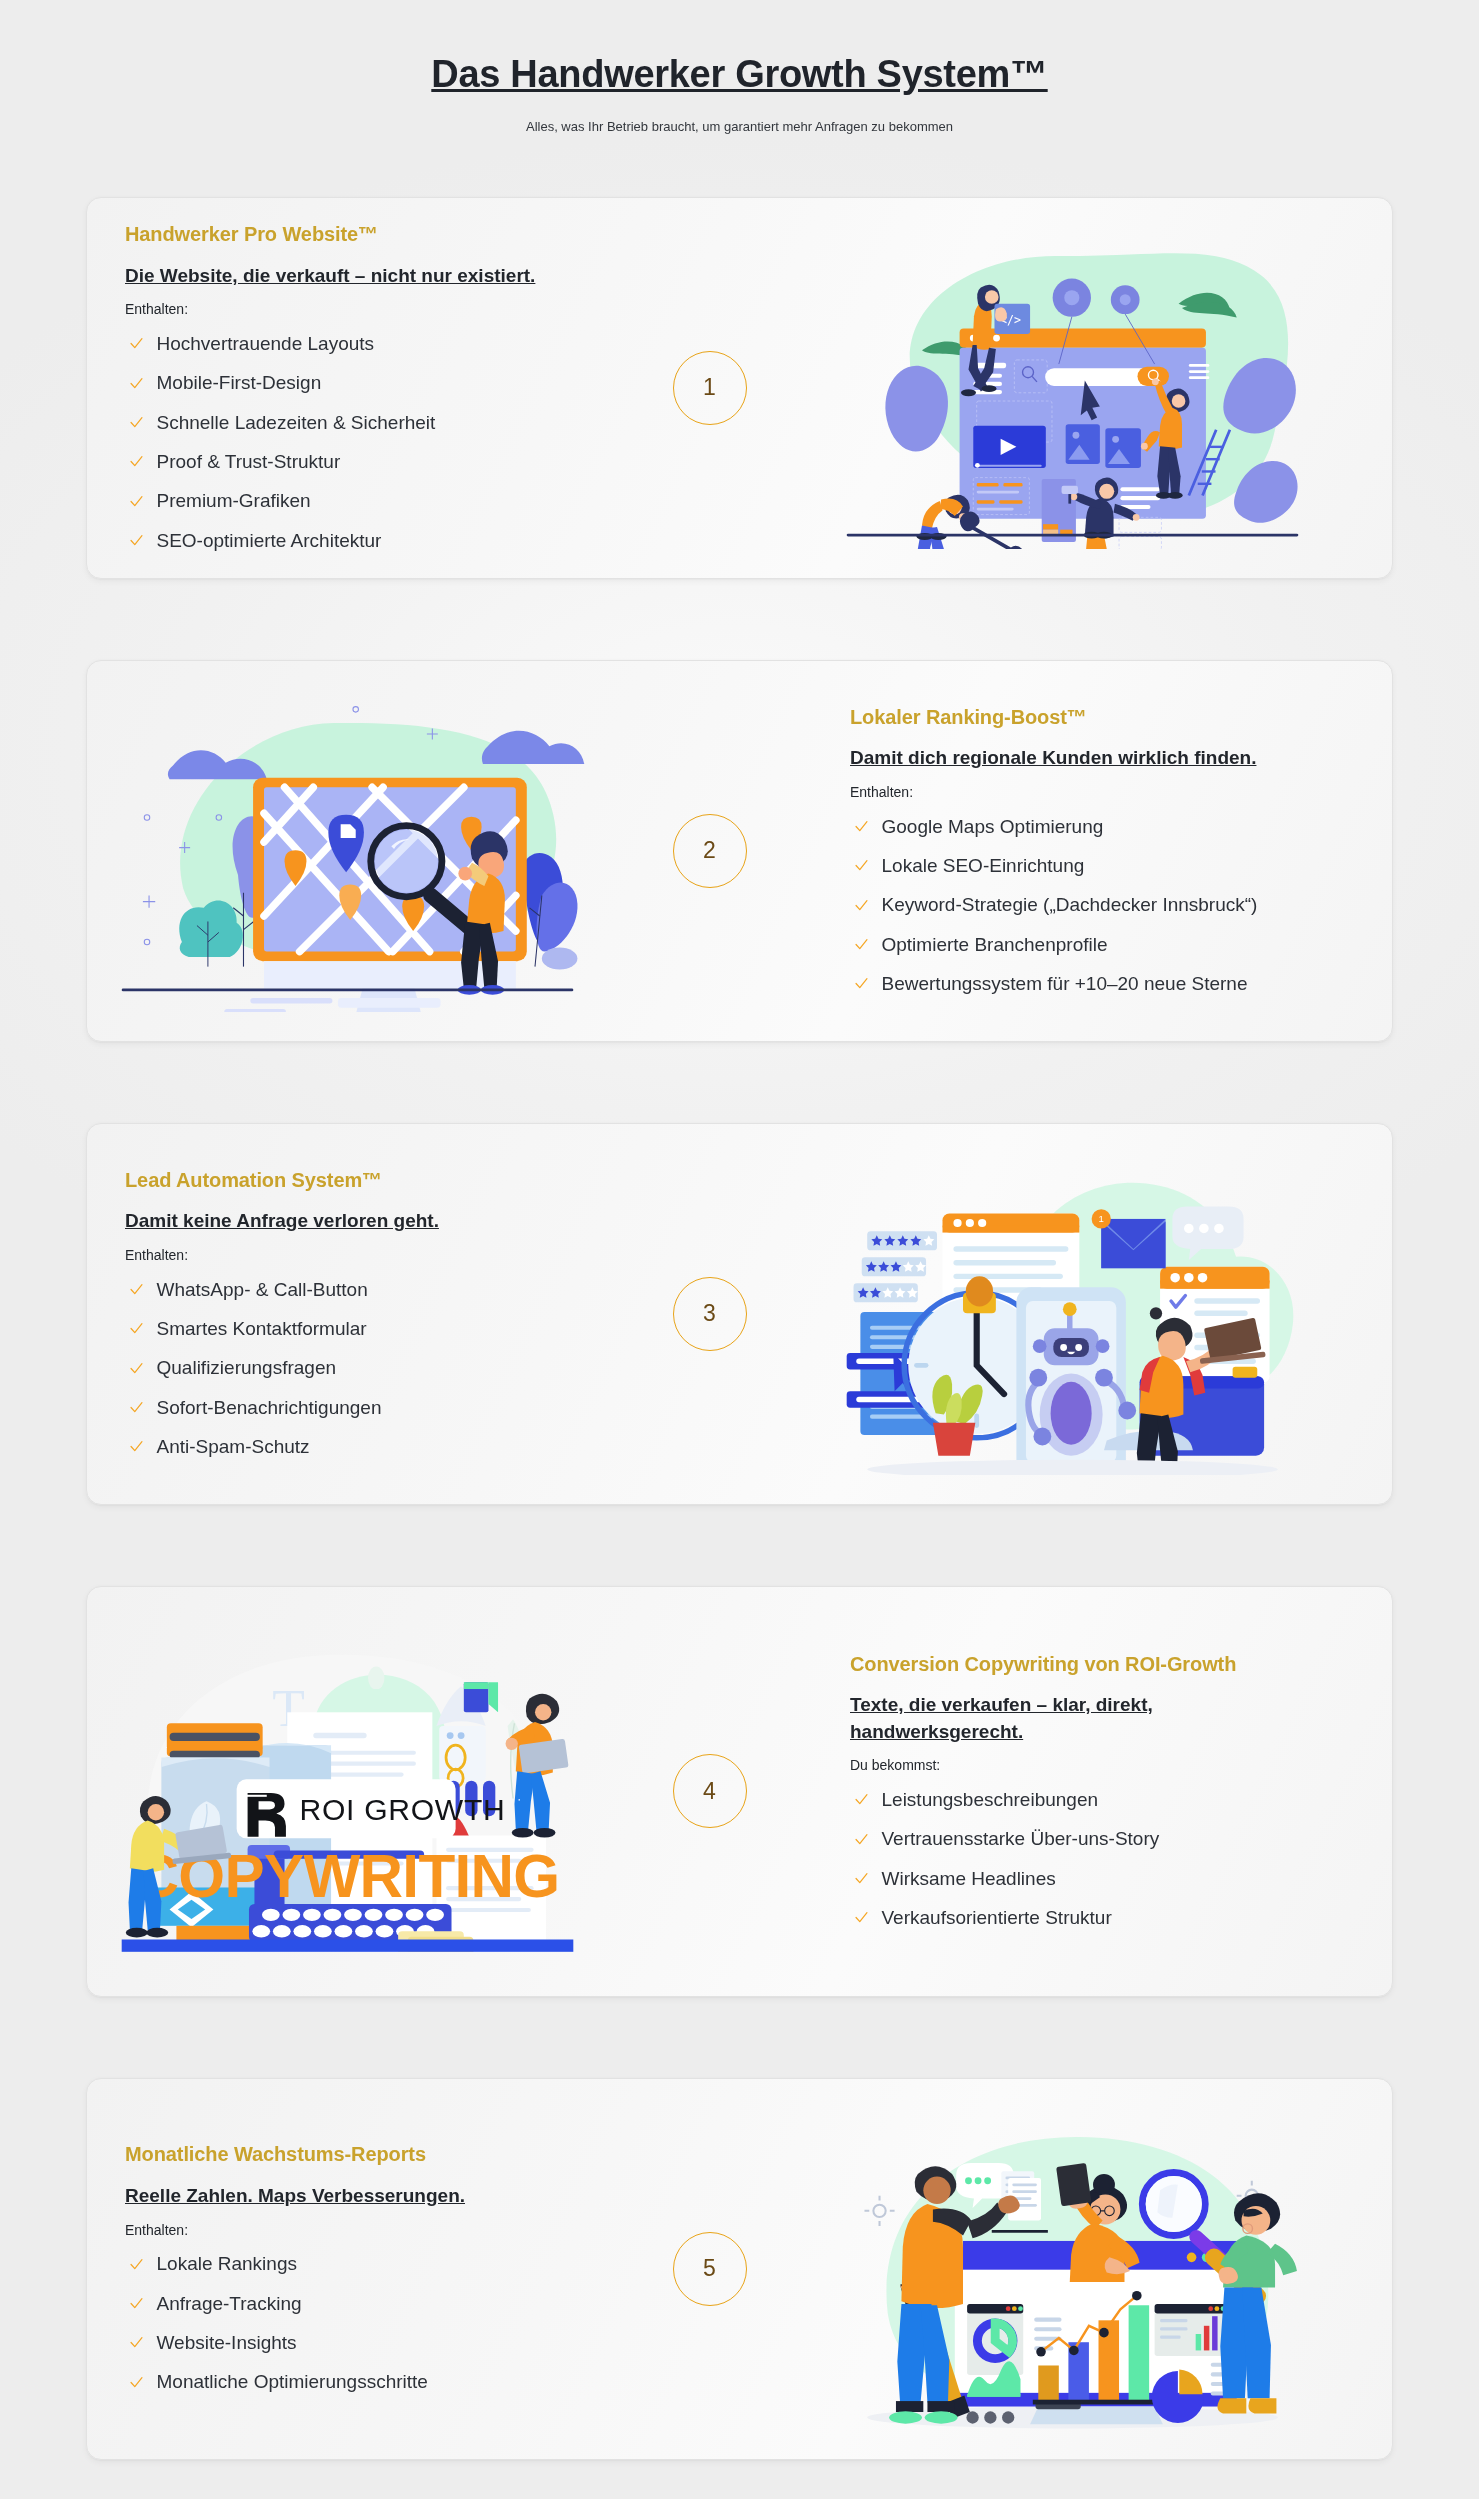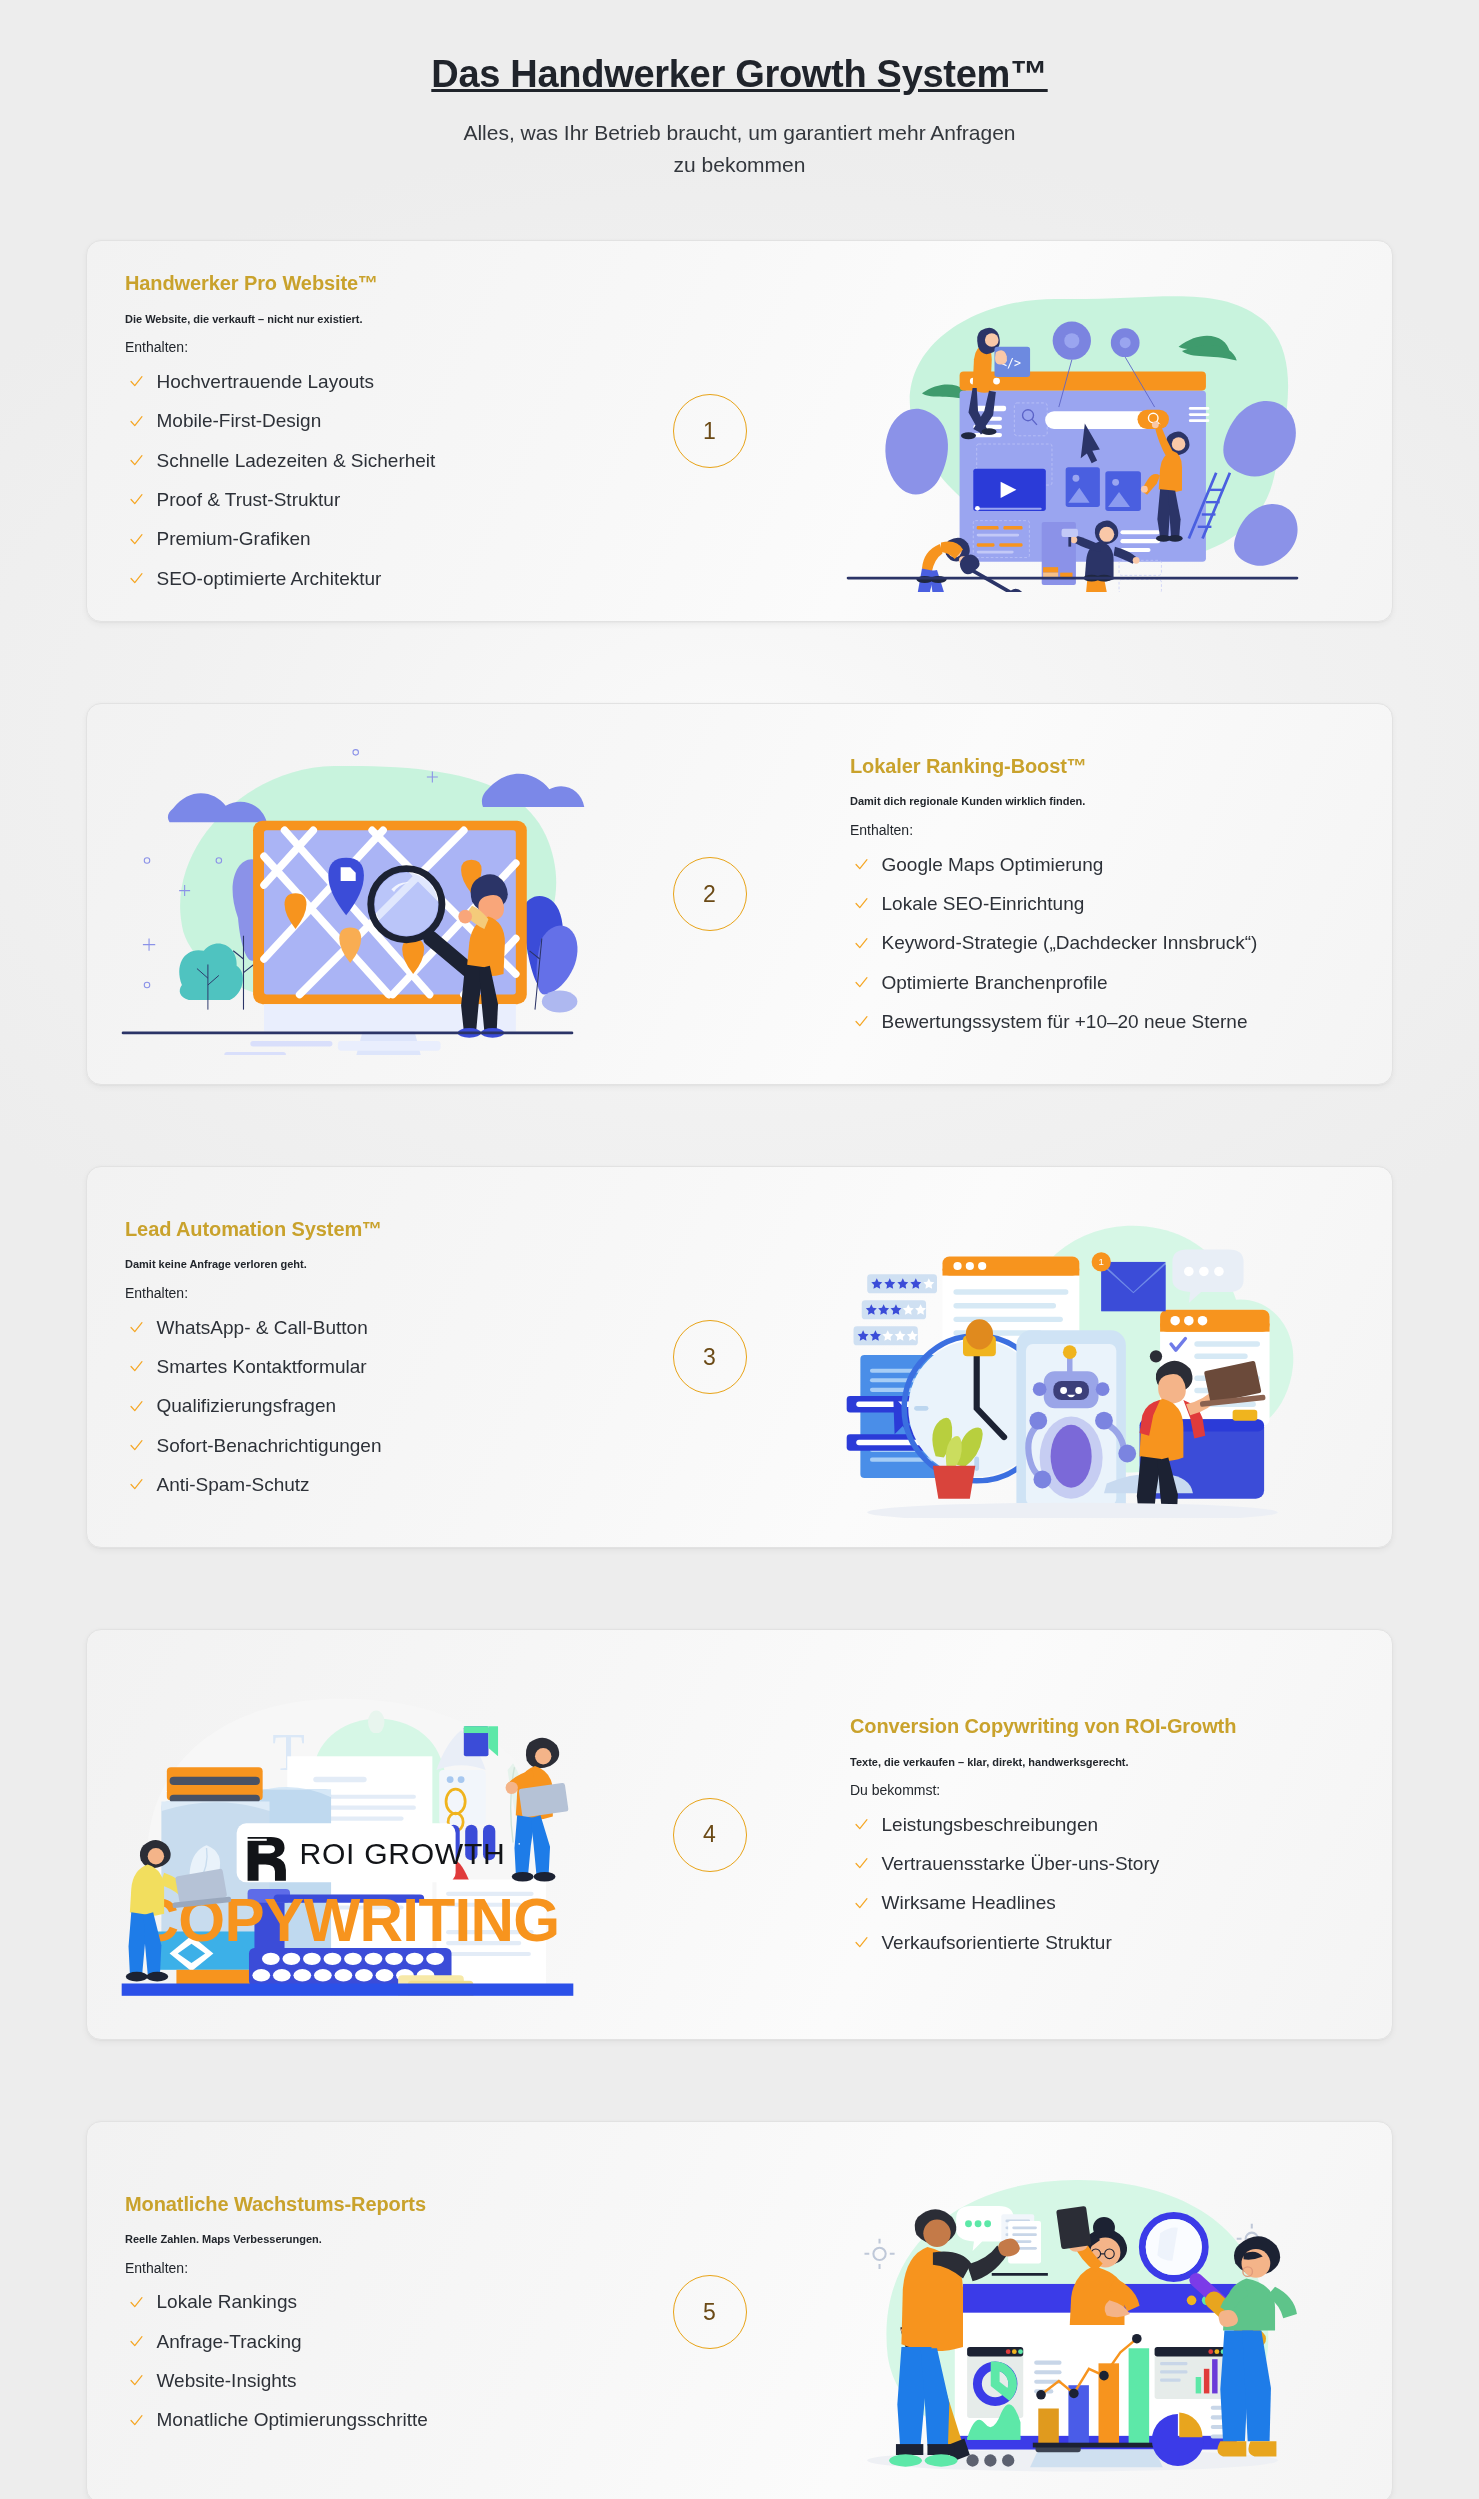--- a/index.html
+++ b/index.html
@@ -17,21 +17,21 @@
   }
 
   
   .hdr { padding-top: 53px; text-align: center; }
   .hdr h1 {
     font-size: 38px; font-weight: 700; color: #20242b;
     letter-spacing: -0.3px; line-height: 1.15; text-decoration: underline;
   }
   .hdr .sub {
     margin: 20.5px auto 0; max-width: 555px;
-    font-size: 21px; line-height: 1.5; color: #33373d; font-weight: 400;
+    font-size: 13px; line-height: 1.5; color: #33373d; font-weight: 400;
   }
 
   
   .cards { position: relative; margin-top: 60px; }
   .card {
     position: relative;
     width: 1307px; margin: 0 auto 81px;
     min-height: 382px;
     border: 0.7px solid #e2e2e2; border-radius: 15px;
     background: linear-gradient(115deg, #f2f2f2 0%, #f7f7f7 38%, #fbfbfb 62%, #f4f4f4 100%);
@@ -47,22 +47,22 @@
   .col-art  { width: 520px; display: flex; justify-content: center; align-items: center; flex: none; }
   .card.rev .col-text { order: 3; }
   .card.rev .col-art  { order: 1; }
   .card.rev .col-num  { order: 2; }
 
   .c-title {
     font-size: 20px; font-weight: 600; color: #c9a22c;
     line-height: 1.28; letter-spacing: -0.1px; margin-bottom: 15px;
   }
   .c-tag {
-    font-size: 11px; font-weight: 700; color: #22262c;
-    line-height: 1.38; margin-bottom: 12.3px;
+    font-size: 19px; font-weight: 700; color: #22262c;
+    line-height: 1.38; margin-bottom: 12.3px; text-decoration: underline;
   }
   .c-incl {
     font-size: 14px; font-weight: 400; color: #22262c; margin-bottom: 13.7px;
   }
   .c-list { list-style: none; }
   .c-list li {
     position: relative; padding-left: 31.5px; margin-bottom: 13.7px;
     font-size: 19px; color: #2d3138; line-height: 1.35;
   }
   .c-list li:last-child { margin-bottom: 0; }

